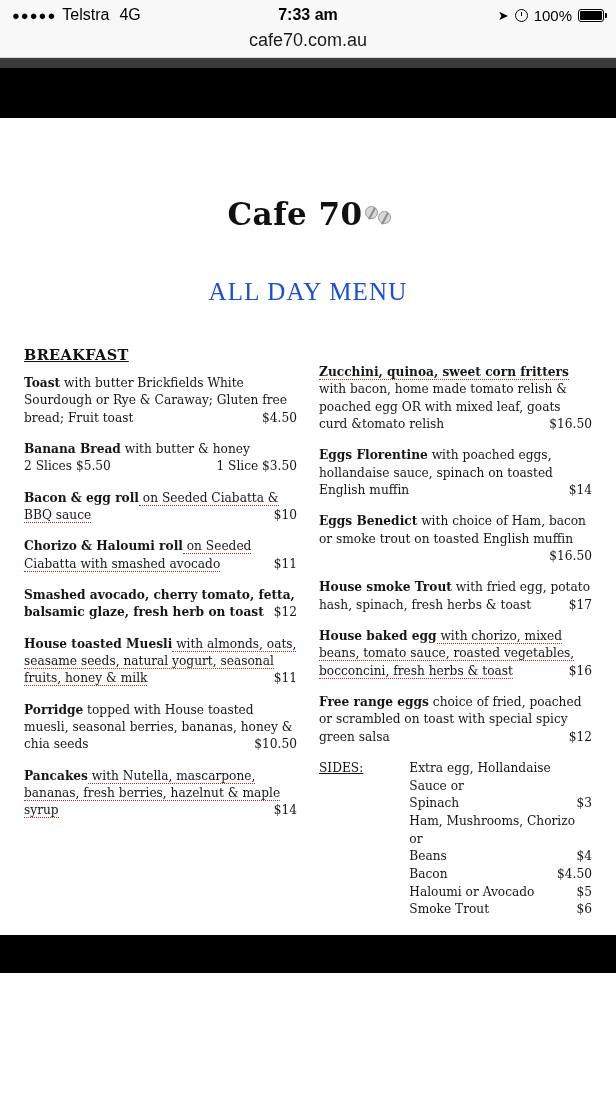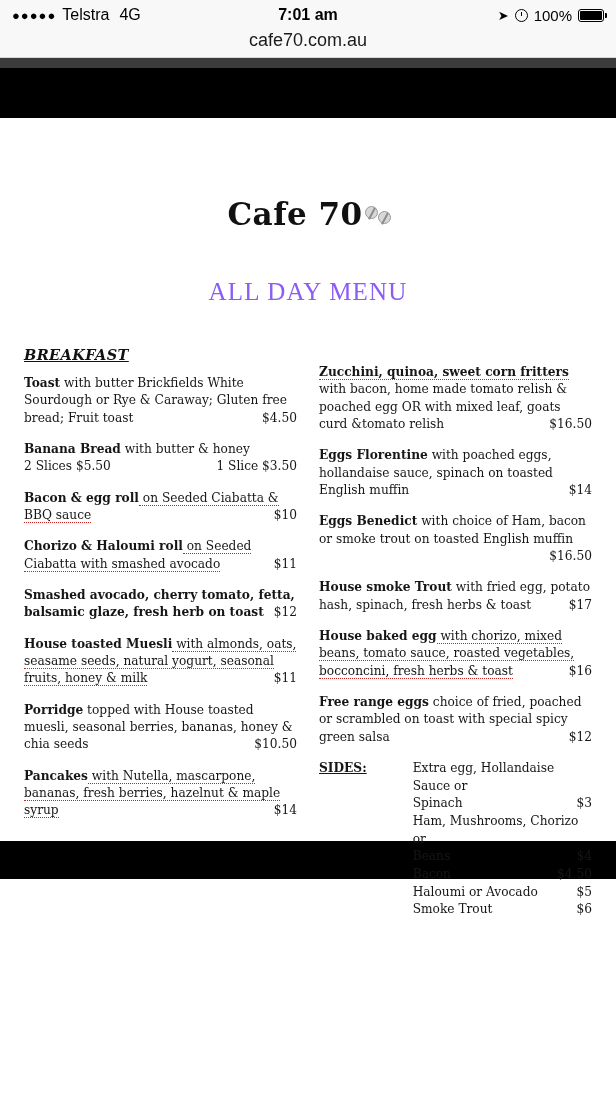--- a/index.html
+++ b/index.html
@@ -102,21 +102,21 @@
     background: #000000;
   }
   .band-bottom {
     height: 38px;
     background: #000000;
   }
 
   
   .page {
     background: #fff;
-    height: 723px;
+    height: 817px;
     padding: 0 22px;
     position: relative;
   }
   .brand {
     text-align: center;
     padding-top: 78px;
     font-family: "DejaVu Serif", serif;
     font-weight: bold;
     font-size: 31px;
     letter-spacing: 0.5px;
@@ -148,41 +148,40 @@
     transform-origin: center;
   }
   .bean.b2 { top: 5px; left: 2px; }
 
   .all-day {
     text-align: center;
     margin-top: 46px;
     font-family: "Liberation Serif", serif;
     font-size: 25px;
     letter-spacing: 1.2px;
-    color: #8b5cf6;
+    color: #1d4ed8;
   }
 
   .columns {
     display: flex;
     margin-top: 40px;
     gap: 22px;
   }
   .col { width: 50%; }
   .col-left { padding-left: 2px; }
   .col-right { padding-right: 2px; padding-top: 18px;}
 
   .section-head {
     font-family: "DejaVu Serif", serif;
     font-weight: bold;
     font-size: 14.5px;
     letter-spacing: 0.4px;
     text-decoration: underline;
     margin-bottom: 12px;
     color: #111;
-    font-style: italic;
   }
 
   .item {
     font-family: "DejaVu Serif", serif;
     font-size: 12.2px;
     line-height: 1.42;
     color: #161616;
     margin-bottom: 14px;
   }
   .item b { font-weight: bold; }
@@ -198,41 +197,41 @@
 
   .sides {
     font-family: "DejaVu Serif", serif;
     font-size: 12.2px;
     line-height: 1.45;
     color: #161616;
     display: flex;
     margin-top: 2px;
   }
   .sides-label {
-    font-weight: bold;
+    font-weight: normal;
     text-decoration: underline;
     white-space: nowrap;
     margin-right: 6px;
   }
   .sides-list { flex: 1; margin-left: 40px; }
   .side-line { display: flex; justify-content: space-between; }
   .side-line .nm { padding-right: 8px; }
 
   .clearfix::after { content:""; display:block; clear:both; }
 </style>
 </head>
 <body>
 
 <div class="status-bar">
   <div class="status-left">
     <span class="dots">●●●●●</span>
     <span class="carrier">Telstra</span>
     <span class="network">4G</span>
   </div>
-  <div class="status-center">7:01 am</div>
+  <div class="status-center">7:33 am</div>
   <div class="status-right">
     <span class="loc-icon">➤</span>
     <span class="clock-icon"></span>
     <span class="battery-pct">100%</span>
     <span class="battery">
         <span class="battery-fill"></span>
       </span>
   </div>
 </div>
 

